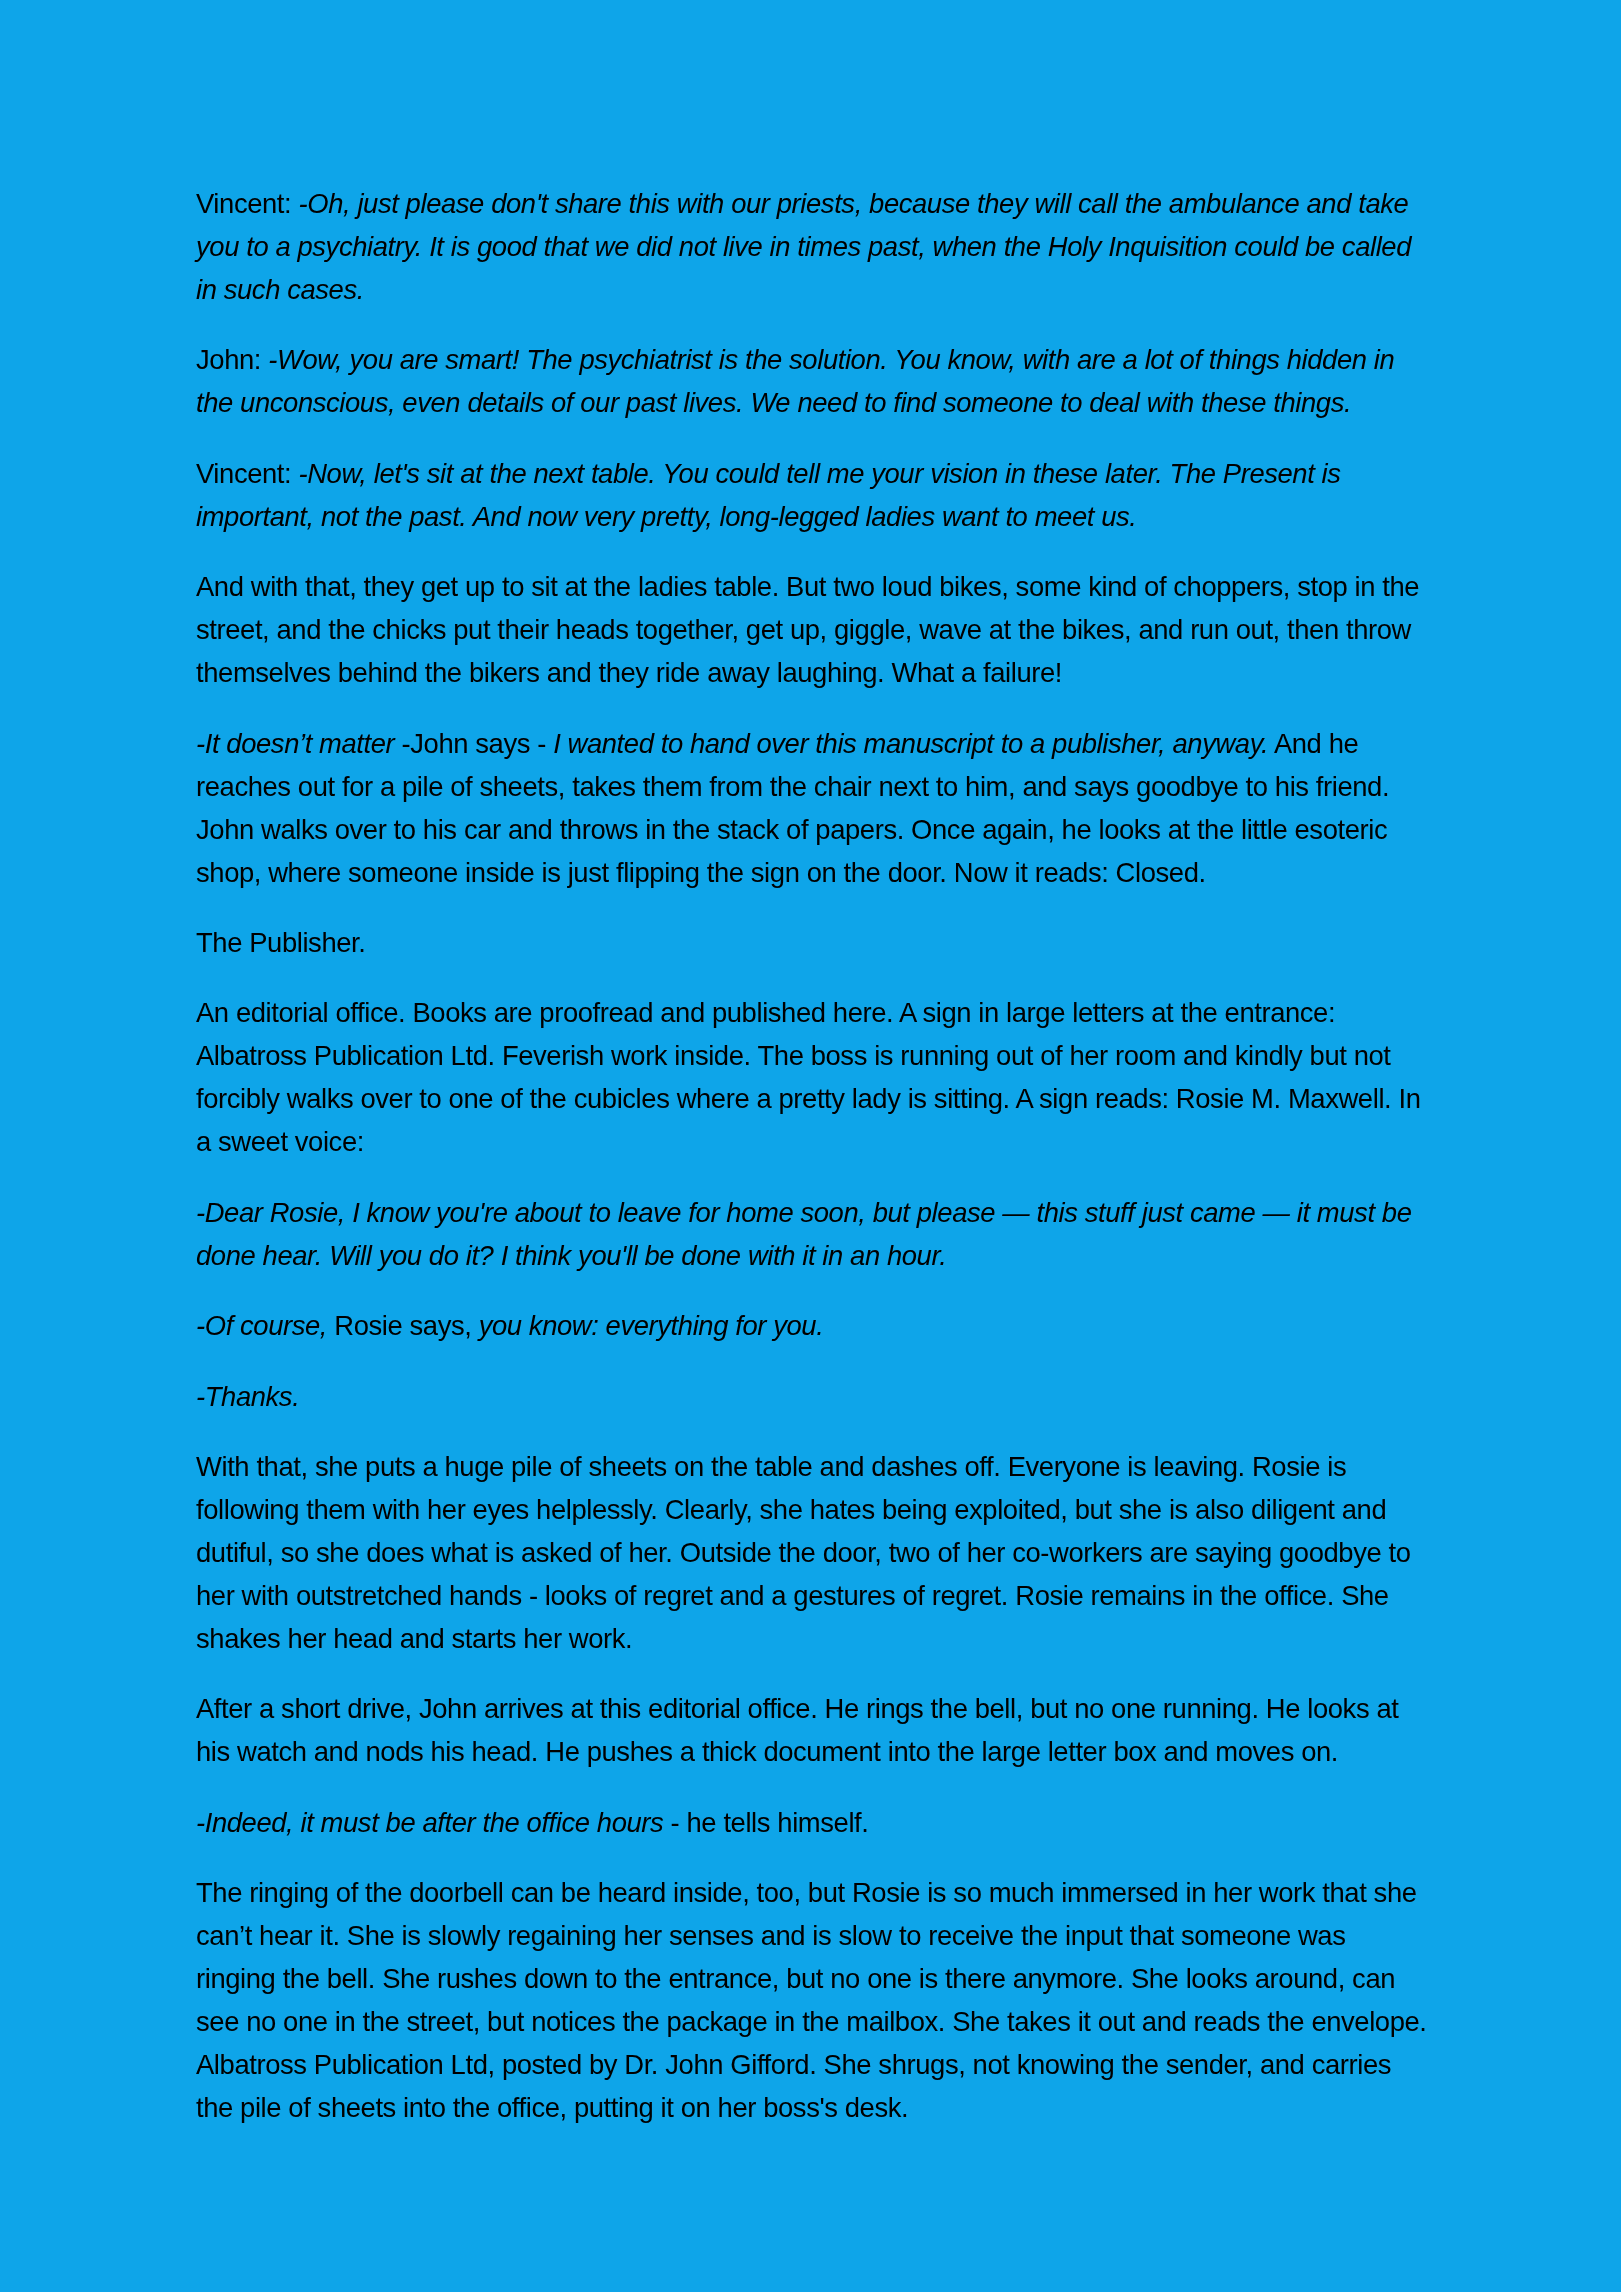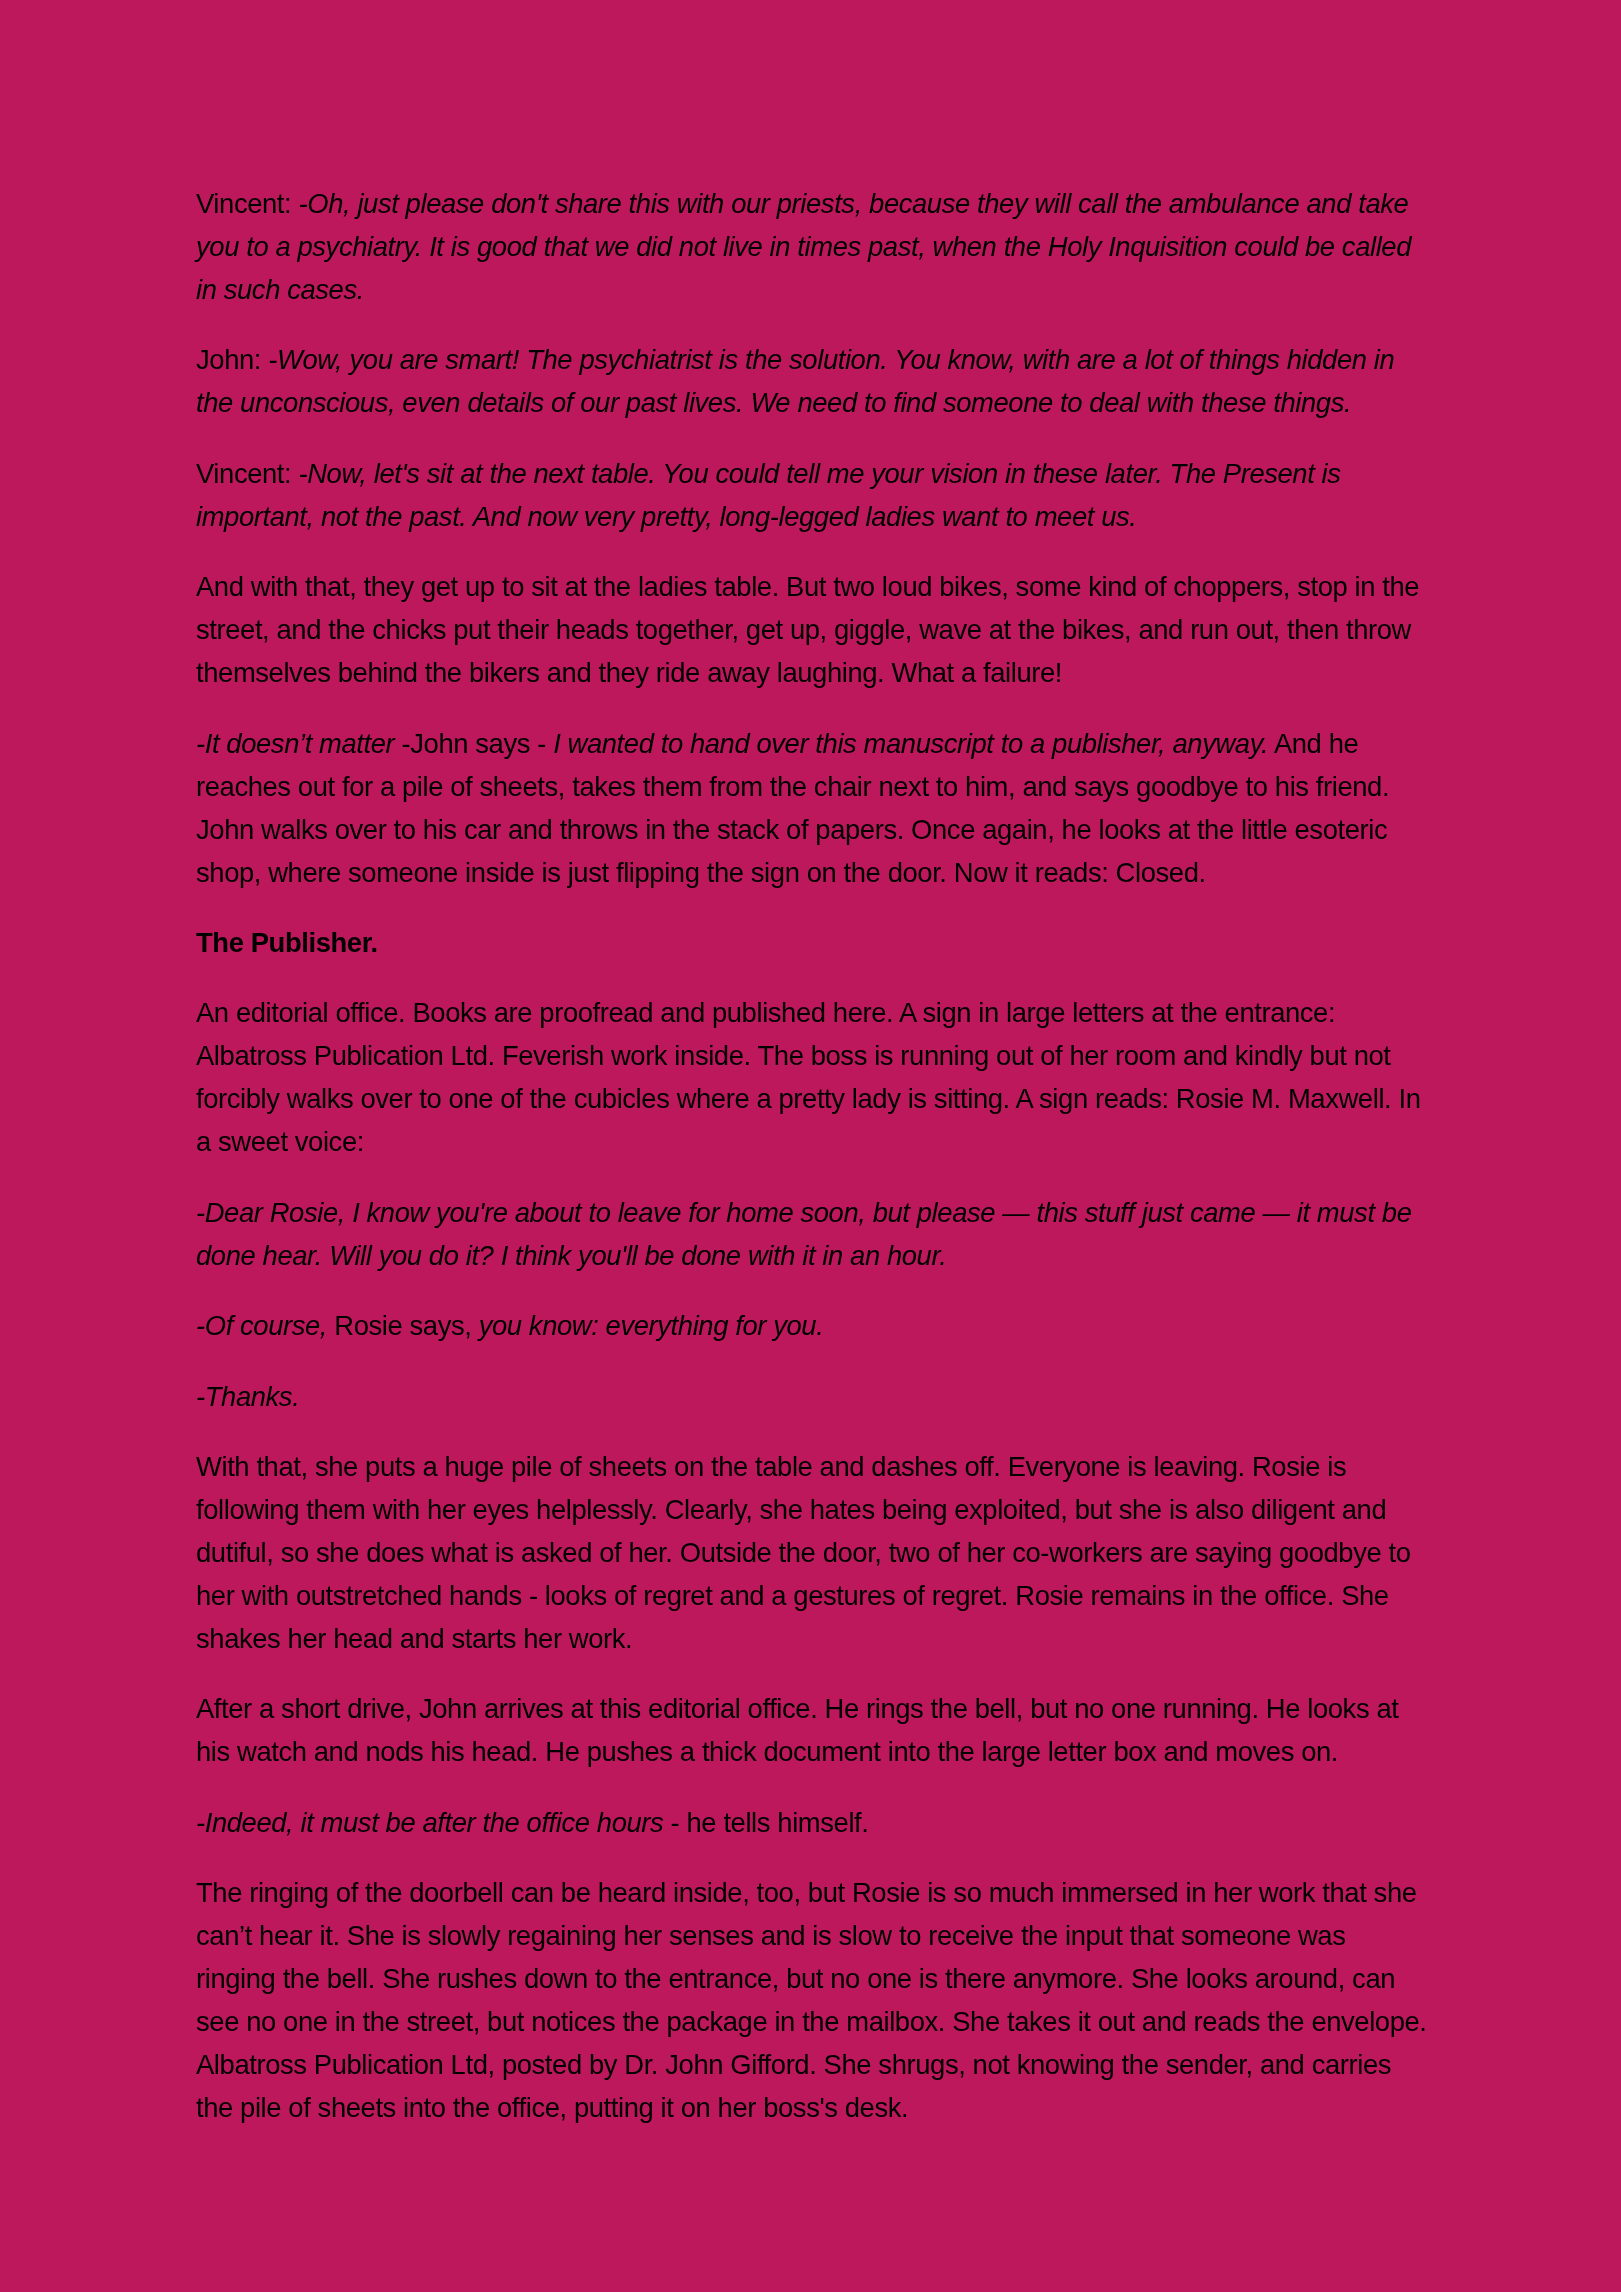--- a/index.html
+++ b/index.html
@@ -4,42 +4,42 @@
 <style>
   html, body {
     margin: 0;
     padding: 0;
     background: #ffffff;
   }
   .page {
     position: relative;
     width: 1621px;
     height: 2293px;
-    background: #be185d;
+    background: #0ea5e9;
     overflow: hidden;
     font-family: "Liberation Sans", "DejaVu Sans", sans-serif;
     color: #000000;
   }
   .text-block {
     position: absolute;
     left: 196px;
     top: 182px;
     width: 1233px;
   }
   .text-block p {
     margin: 0 0 27.4px 0;
     font-size: 27.4px;
     line-height: 43px;
     letter-spacing: -0.4px;
     text-align: left;
     color: #000000;
   }
   .run-regular { font-style: normal; font-weight: normal; }
   .run-italic  { font-style: italic; font-weight: normal; }
-  .run-bold    { font-style: normal; font-weight: bold; }
+  .run-bold    { font-style: normal; font-weight: normal; }
 </style>
 </head>
 <body>
 
 <div class="page">
   <div class="text-block">
 
   <p><span class="run-regular">Vincent: </span><span class="run-italic">-Oh, just please don't share this with our priests, because they will call the ambulance and take you to a psychiatry. It is good that we did not live in times past, when the Holy Inquisition could be called in such cases.</span></p>
       <p><span class="run-regular">John: </span><span class="run-italic">-Wow, you are smart! The psychiatrist is the solution. You know, with are a lot of things hidden in the unconscious, even details of our past lives. We need to find someone to deal with these things.</span></p>
       <p><span class="run-regular">Vincent: </span><span class="run-italic">-Now, let's sit at the next table. You could tell me your vision in these later. The Present is important, not the past. And now very pretty, long-legged ladies want to meet us.</span></p>

